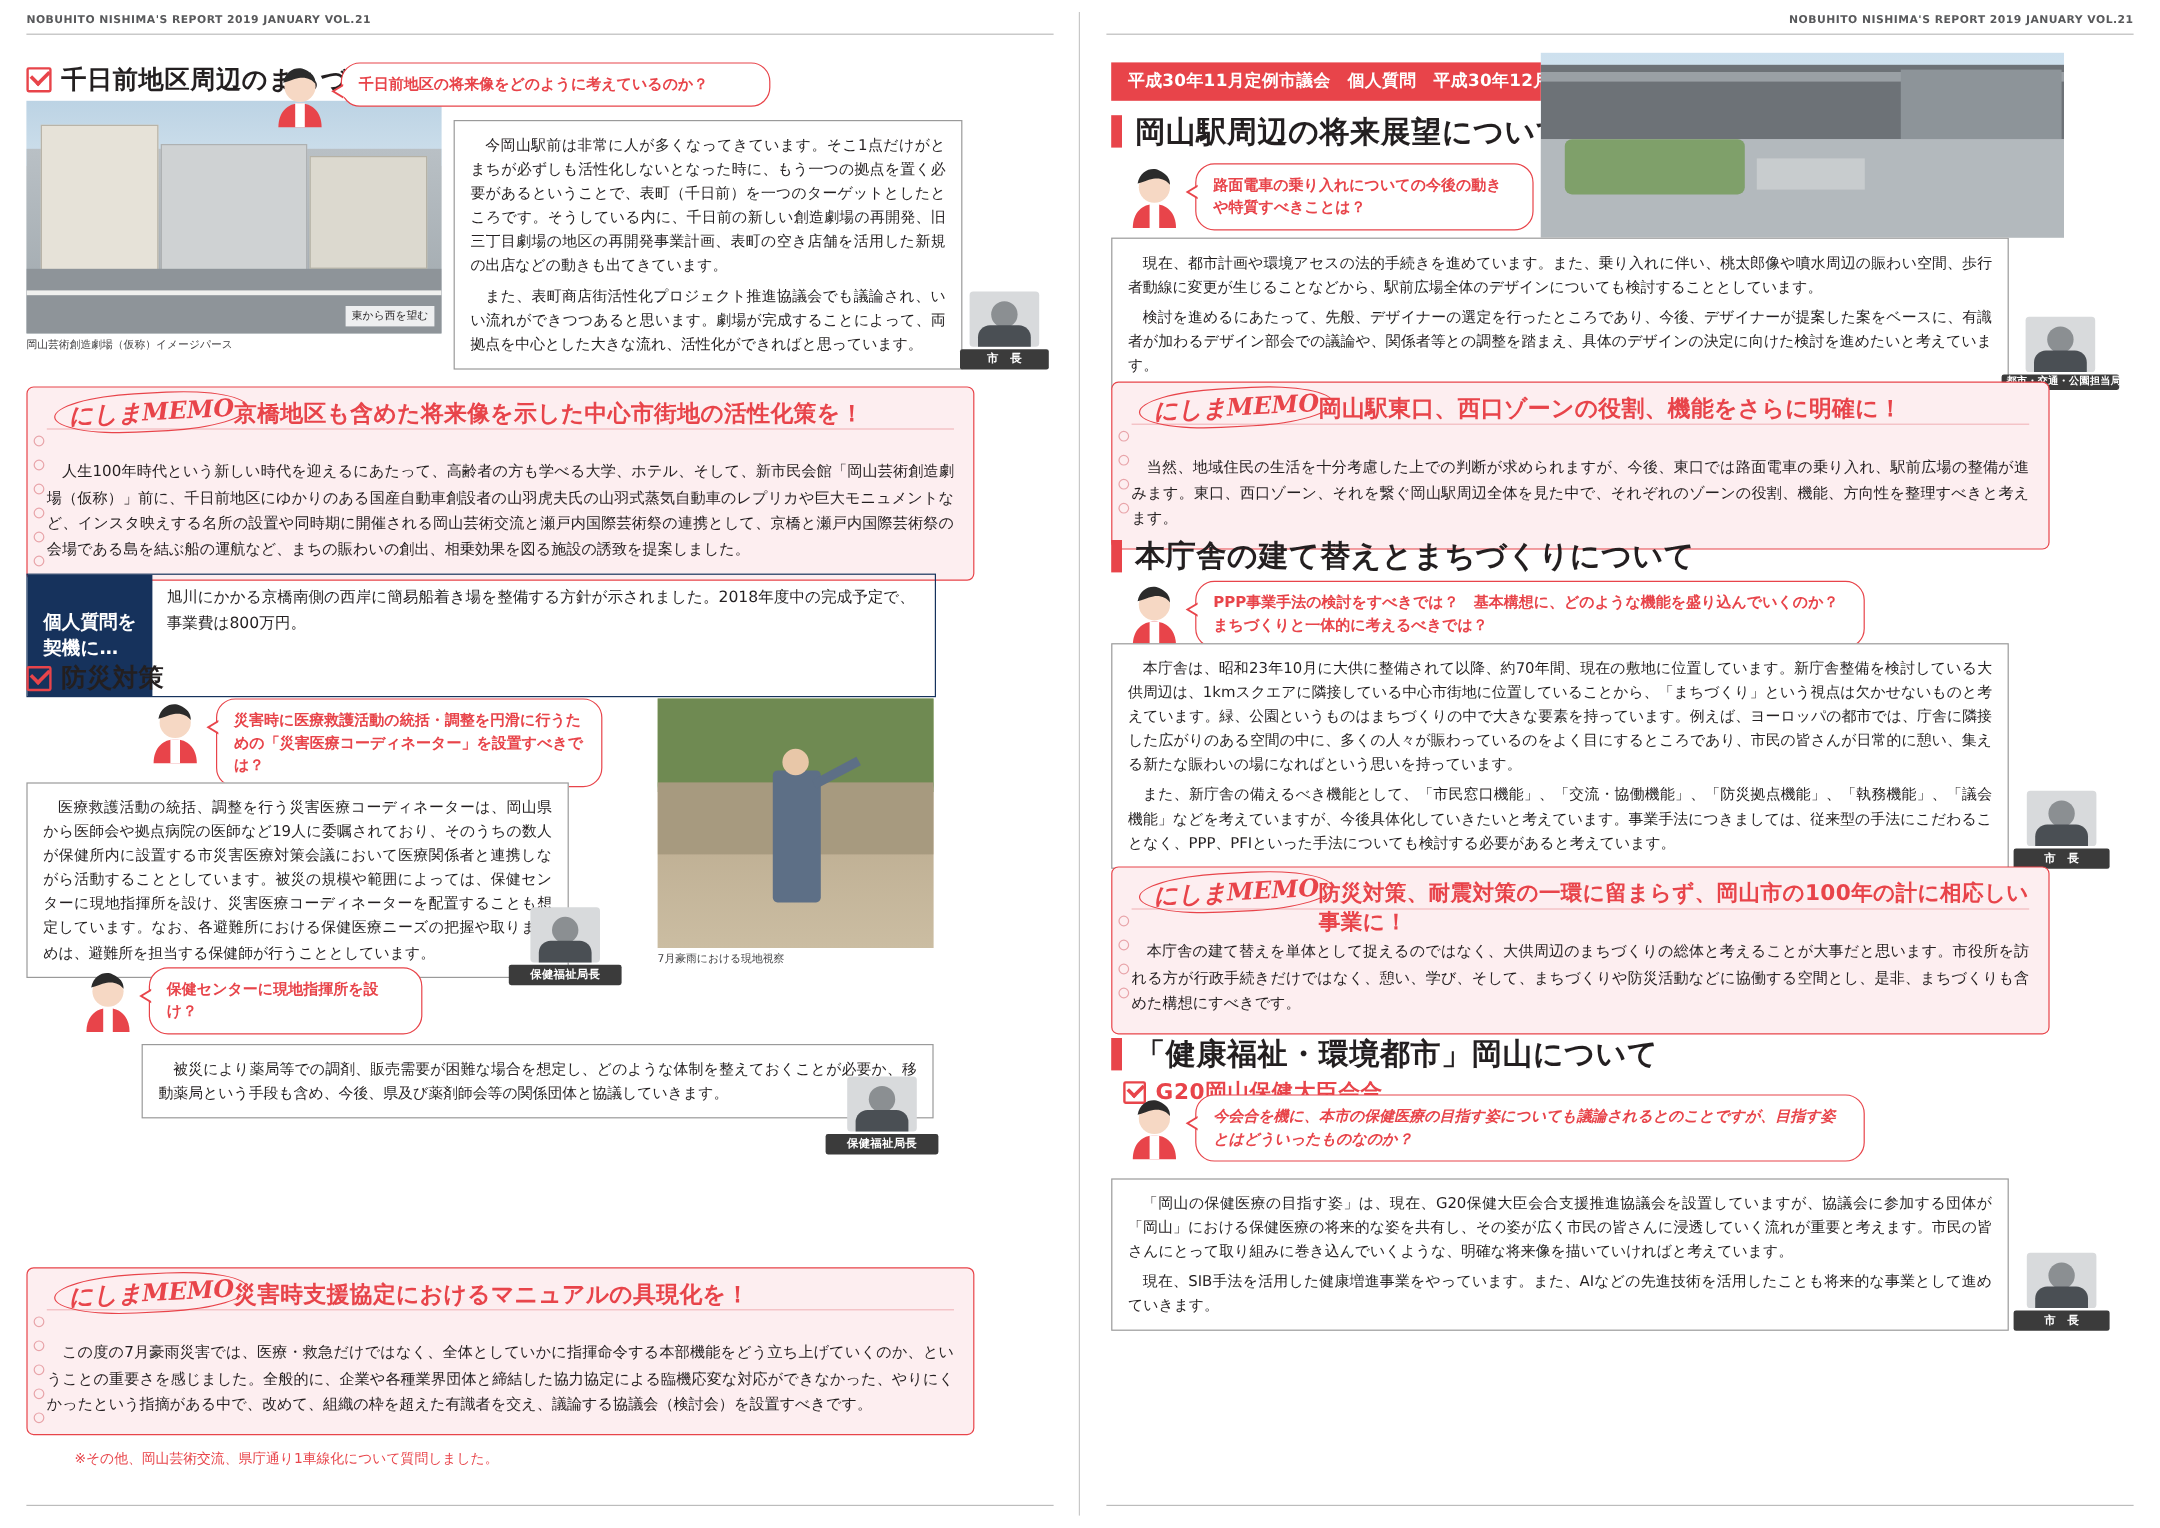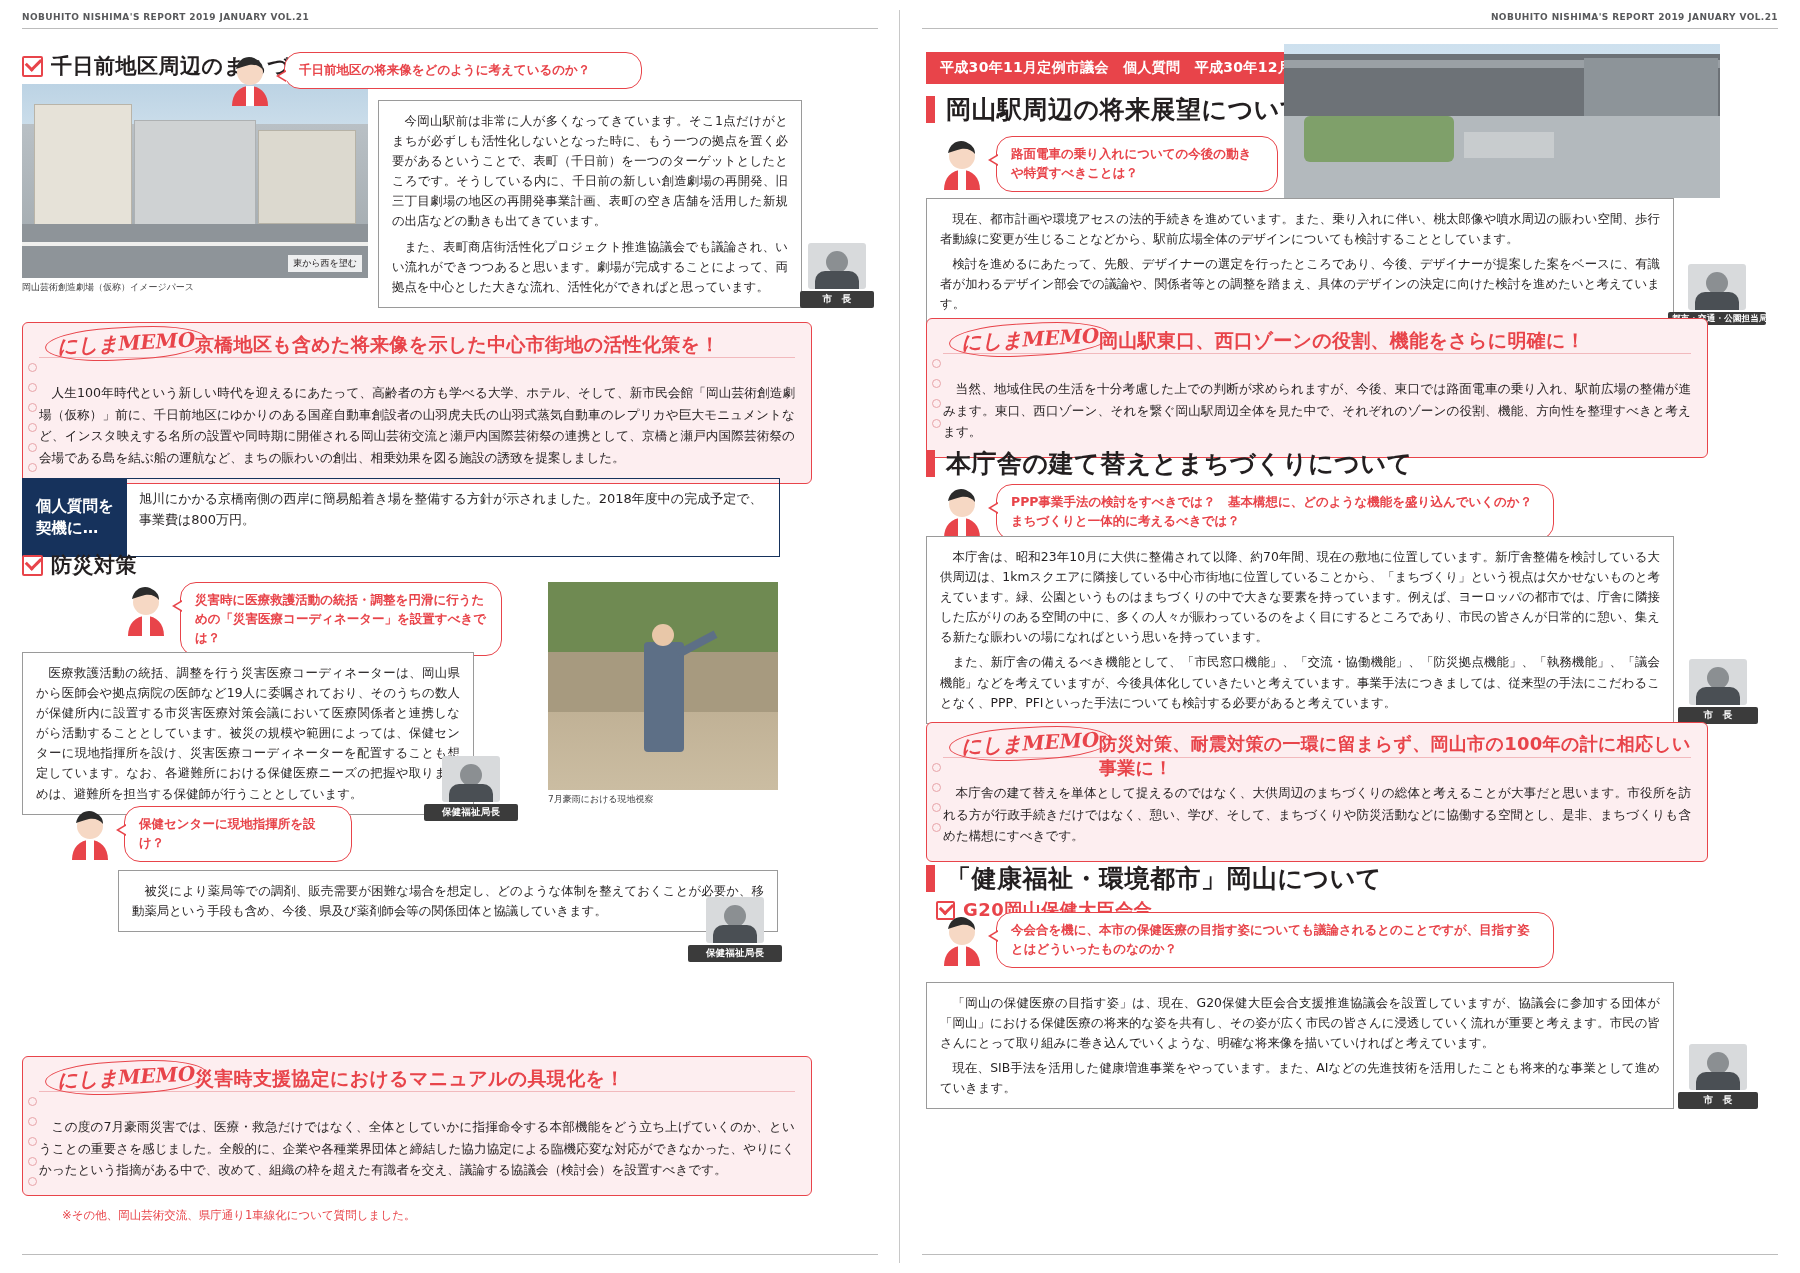--- a/index.html
+++ b/index.html
@@ -119,21 +119,21 @@
     border-top:1px solid #f2b9bd;padding-top:24px;
   }
   .memo-body p{margin:0;text-indent:1em;}
   .memo .holes{position:absolute;left:5px;top:40px;bottom:10px;width:8px;}
   .memo .holes i{display:block;width:7px;height:7px;border:1.4px solid #e8a4a9;border-radius:50%;margin-bottom:11px;}
 
   
   .navy-row{display:flex;align-items:stretch;border:1px solid #16325c;}
   .navy-tag{
     background:#16325c;color:#fff;font-size:15.5px;font-weight:bold;
-    padding:16px 13px;line-height:1.45;white-space:nowrap;display:flex;align-items:center;
+    padding:28px 13px;line-height:1.45;white-space:nowrap;display:flex;align-items:center;
   }
   .navy-txt{font-size:13px;line-height:1.6;padding:10px 12px;color:#231f20;flex:1;}
 
   
   .date-banner{display:flex;align-items:center;gap:0;}
   .date-banner .db{
     background:#e8444a;color:#fff;font-size:14px;font-weight:bold;
     padding:7px 14px;letter-spacing:.3px;
   }
   .date-banner .tri{
@@ -432,21 +432,21 @@
 
     <div class="abs h-bar" style="left:26px;top:862px;">
       <span class="bar"></span>
       <span>「健康福祉・環境都市」岡山について</span>
     </div>
     <div class="abs h-check sm" style="left:36px;top:898px;color:#e8444a;">
       <span class="chk"></span>
       <span>G20岡山保健大臣会合</span>
     </div>
 
-    <div class="abs" style="left:34px;top:912px;width:620px;">
+    <div class="abs" style="left:34px;top:912px;width:620px;font-style:italic;">
       <div class="q-row">
         <div class="avatar">
           <svg width="56" height="56" viewBox="0 0 56 56">
             <path d="M10 54c0-13 8-20 18-20s18 7 18 20z" fill="#e8444a"></path>
             <circle cx="28" cy="20" r="13" fill="#f6d8c4"></circle>
             <path d="M14 17c2-11 12-14 18-11 6 3 9 6 9 12-3-4-8-6-14-5-5 1-9 3-13 4z" fill="#2b2b2b"></path>
             <rect x="24" y="34" width="8" height="20" fill="#fff"></rect>
           </svg>
         </div>
         <div class="bubble-q" style="width:546px;">今会合を機に、本市の保健医療の目指す姿についても議論されるとのことですが、目指す姿とはどういったものなのか？</div>

